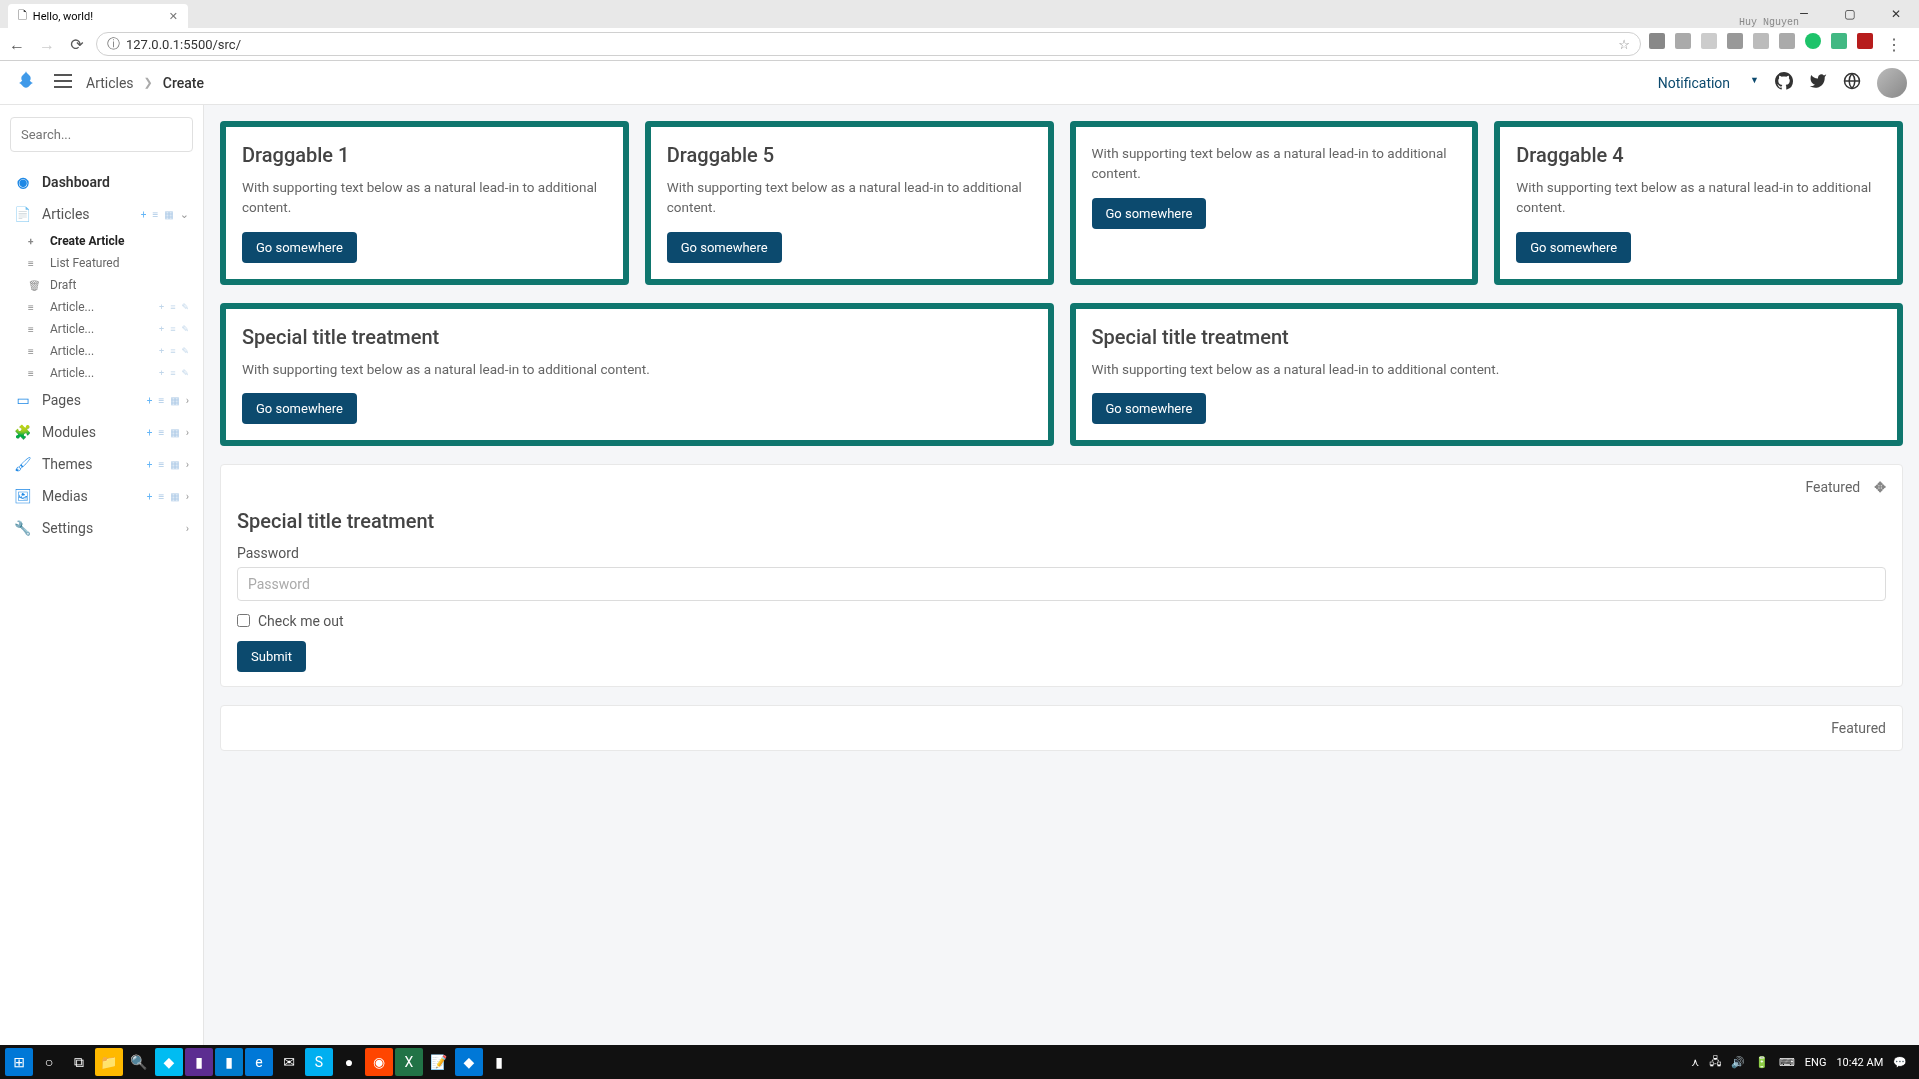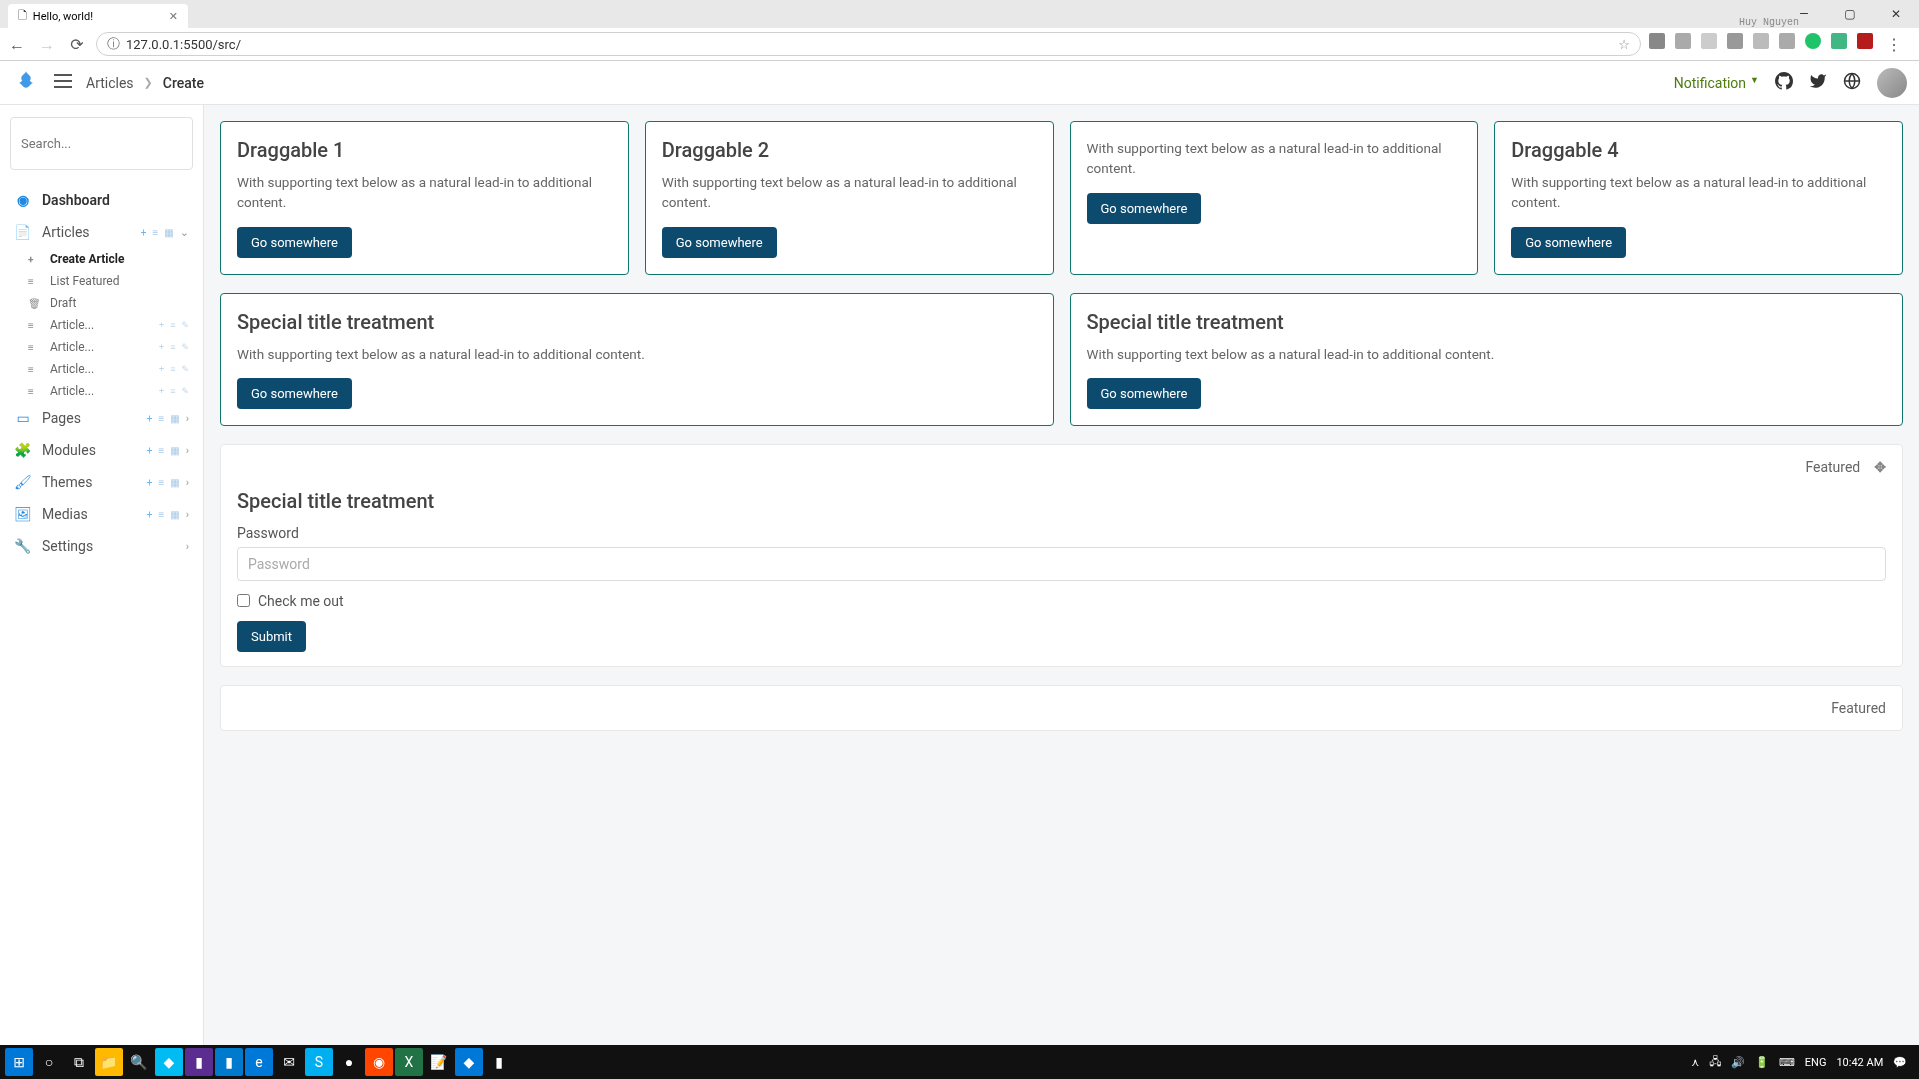--- a/index.html
+++ b/index.html
@@ -20,45 +20,45 @@
 .ext-icons { display: flex; gap: 10px; padding-right: 8px; }
 .ext-icon { width: 16px; height: 16px; border-radius: 2px; }
 
 
 .app-header { height: 44px; background: #fff; border-bottom: 1px solid #e5e5e5; display: flex; align-items: center; padding: 0 12px; gap: 14px; }
 .logo { width: 28px; height: 28px; color: #1e88e5; }
 .hamburger { width: 18px; cursor: pointer; color: #555; }
 .breadcrumb { display: flex; align-items: center; gap: 10px; font-size: 14px; color: #555; }
 .breadcrumb .current { color: #333; font-weight: 500; }
 .header-right { margin-left: auto; display: flex; align-items: center; gap: 16px; }
-.notif { font-size: 14px; color: #4d7c0f; display: flex; align-items: flex-start; gap: 4px; }
+.notif { font-size: 14px; color: #0c4a6e; display: flex; align-items: flex-start; gap: 20px; }
 .hdr-icon { color: #444; font-size: 16px; }
 .avatar { width: 30px; height: 30px; border-radius: 50%; background: linear-gradient(135deg,#bbb,#888); }
 
 
 .app-body { display: flex; height: calc(100vh - 60px - 34px - 44px); }
 .sidebar { width: 204px; background: #fff; border-right: 1px solid #e5e5e5; padding: 12px 10px; overflow-y: auto; }
-.search-box { width: 100%; border: 1px solid #e0e0e0; border-radius: 4px; padding: 18px 10px; font-size: 13px; color: #14532d; margin-bottom: 14px; }
+.search-box { width: 100%; border: 1px solid #e0e0e0; border-radius: 4px; padding: 9px 10px; font-size: 13px; color: #14532d; margin-bottom: 14px; }
 .nav-item { display: flex; align-items: center; padding: 8px 4px; font-size: 14px; color: #555; gap: 10px; cursor: pointer; }
 .nav-item .nav-icon { width: 18px; color: #1e88e5; text-align: center; }
 .nav-item.bold { font-weight: 600; color: #333; }
 .nav-actions { margin-left: auto; display: flex; gap: 6px; align-items: center; }
 .nav-actions .act { font-size: 10px; color: #aac8e6; }
 .nav-actions .act.plus { color: #64b5f6; }
 .nav-actions .chev { color: #999; font-size: 11px; }
 .sub-item { display: flex; align-items: center; padding: 4px 4px 4px 18px; font-size: 12px; color: #666; gap: 8px; cursor: pointer; }
 .sub-item.active { font-weight: 700; color: #222; }
 .sub-item .sub-icon { width: 14px; color: #888; font-size: 10px; }
 .sub-actions { margin-left: auto; display: flex; gap: 6px; }
 .sub-actions span { font-size: 9px; color: #c0d6ea; }
 
 
 .main { flex: 1; padding: 16px; overflow-y: auto; }
 .card-row { display: flex; gap: 16px; margin-bottom: 18px; }
-.card { background: #fff; border: 1px solid #0f766e; border-radius: 4px; padding: 16px; flex: 1; }
+.card { background: #fff; border: 6px solid #0f766e; border-radius: 4px; padding: 16px; flex: 1; }
 .card h3 { font-size: 20px; color: #444; font-weight: 500; margin-bottom: 10px; }
 .card p { font-size: 13.5px; color: #666; line-height: 1.5; margin-bottom: 14px; }
 .btn { background: #0c4a6e; color: #fff; border: none; padding: 8px 14px; border-radius: 4px; font-size: 13px; cursor: pointer; }
 .feat-card { background: #fff; border: 1px solid #e8e8e8; border-radius: 4px; padding: 14px 16px; margin-bottom: 18px; }
 .feat-header { font-size: 14px; color: #666; display: flex; align-items: center; gap: 14px; margin-bottom: 14px; justify-content: flex-end; }
 .form-group { margin-bottom: 12px; }
 .form-label { font-size: 14px; color: #555; display: block; margin-bottom: 6px; }
 .form-input { width: 100%; border: 1px solid #dcdcdc; border-radius: 4px; padding: 8px 10px; font-size: 14px; color: #333; }
 .form-input::placeholder { color: #aaa; }
 .form-help { font-size: 11.5px; color: #666; margin-top: 4px; }
@@ -269,21 +269,21 @@
   </div>
 
   <div class="main">
     <div class="card-row">
       <div class="card">
         <h3>Draggable 1</h3>
         <p>With supporting text below as a natural lead-in to additional content.</p>
         <button class="btn">Go somewhere</button>
       </div>
       <div class="card">
-        <h3>Draggable 2</h3>
+        <h3>Draggable 5</h3>
         <p>With supporting text below as a natural lead-in to additional content.</p>
         <button class="btn">Go somewhere</button>
       </div>
       <div class="card">
         <p>With supporting text below as a natural lead-in to additional content.</p>
         <button class="btn">Go somewhere</button>
       </div>
       <div class="card">
         <h3>Draggable 4</h3>
         <p>With supporting text below as a natural lead-in to additional content.</p>

